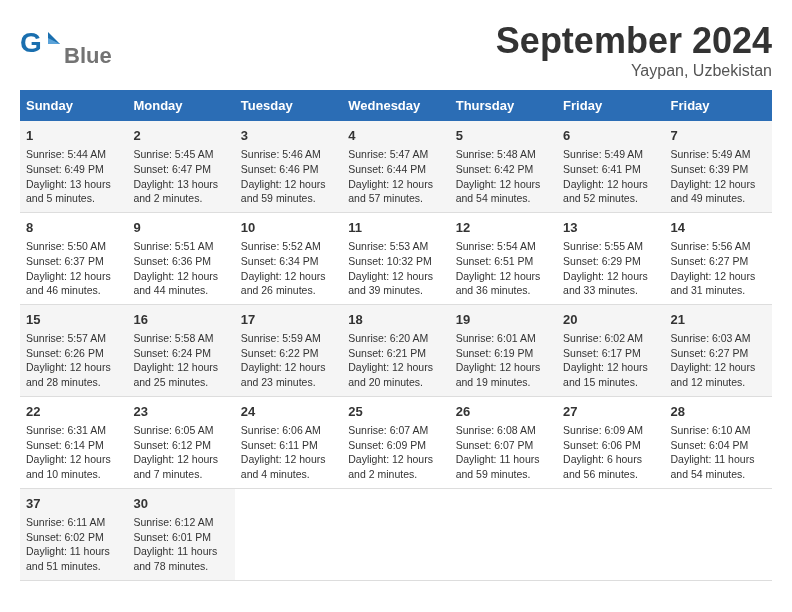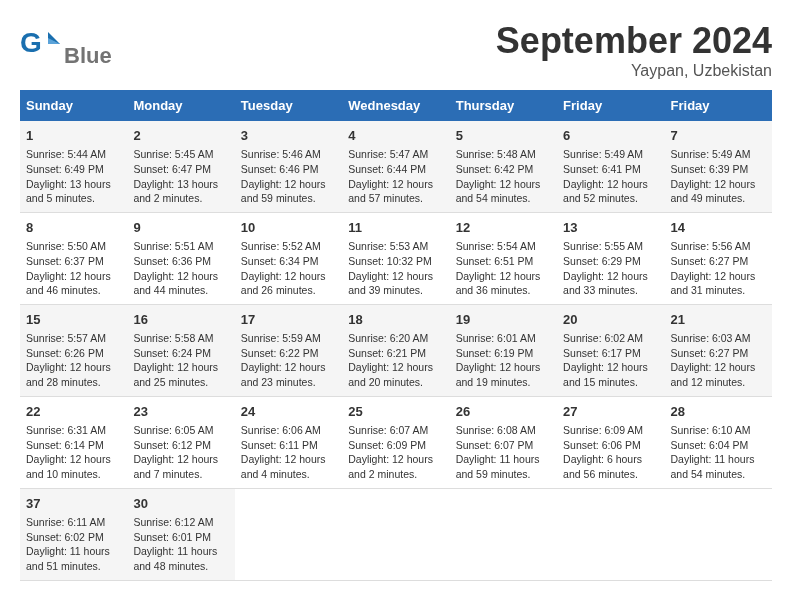--- a/index.html
+++ b/index.html
@@ -151,21 +151,21 @@
         <td><span class="day-num">22</span><span>Sunrise: 6:31 AM</span><br><span>Sunset: 6:14 PM</span><br><span>Daylight: 12 hours and 10 minutes.</span></td>
         <td><span class="day-num">23</span><span>Sunrise: 6:05 AM</span><br><span>Sunset: 6:12 PM</span><br><span>Daylight: 12 hours and 7 minutes.</span></td>
         <td><span class="day-num">24</span><span>Sunrise: 6:06 AM</span><br><span>Sunset: 6:11 PM</span><br><span>Daylight: 12 hours and 4 minutes.</span></td>
         <td><span class="day-num">25</span><span>Sunrise: 6:07 AM</span><br><span>Sunset: 6:09 PM</span><br><span>Daylight: 12 hours and 2 minutes.</span></td>
         <td><span class="day-num">26</span><span>Sunrise: 6:08 AM</span><br><span>Sunset: 6:07 PM</span><br><span>Daylight: 11 hours and 59 minutes.</span></td>
         <td><span class="day-num">27</span><span>Sunrise: 6:09 AM</span><br><span>Sunset: 6:06 PM</span><br><span>Daylight: 6 hours and 56 minutes.</span></td>
         <td><span class="day-num">28</span><span>Sunrise: 6:10 AM</span><br><span>Sunset: 6:04 PM</span><br><span>Daylight: 11 hours and 54 minutes.</span></td>
       </tr>
       <tr>
         <td><span class="day-num">37</span><span>Sunrise: 6:11 AM</span><br><span>Sunset: 6:02 PM</span><br><span>Daylight: 11 hours and 51 minutes.</span></td>
-        <td><span class="day-num">30</span><span>Sunrise: 6:12 AM</span><br><span>Sunset: 6:01 PM</span><br><span>Daylight: 11 hours and 48 minutes.</span></td>
+        <td><span class="day-num">30</span><span>Sunrise: 6:12 AM</span><br><span>Sunset: 6:01 PM</span><br><span>Daylight: 11 hours and 78 minutes.</span></td>
         <td class="empty"></td>
         <td class="empty"></td>
         <td class="empty"></td>
         <td class="empty"></td>
         <td class="empty"></td>
       </tr>
     </tbody>
 </table>
 
 </body></html>

